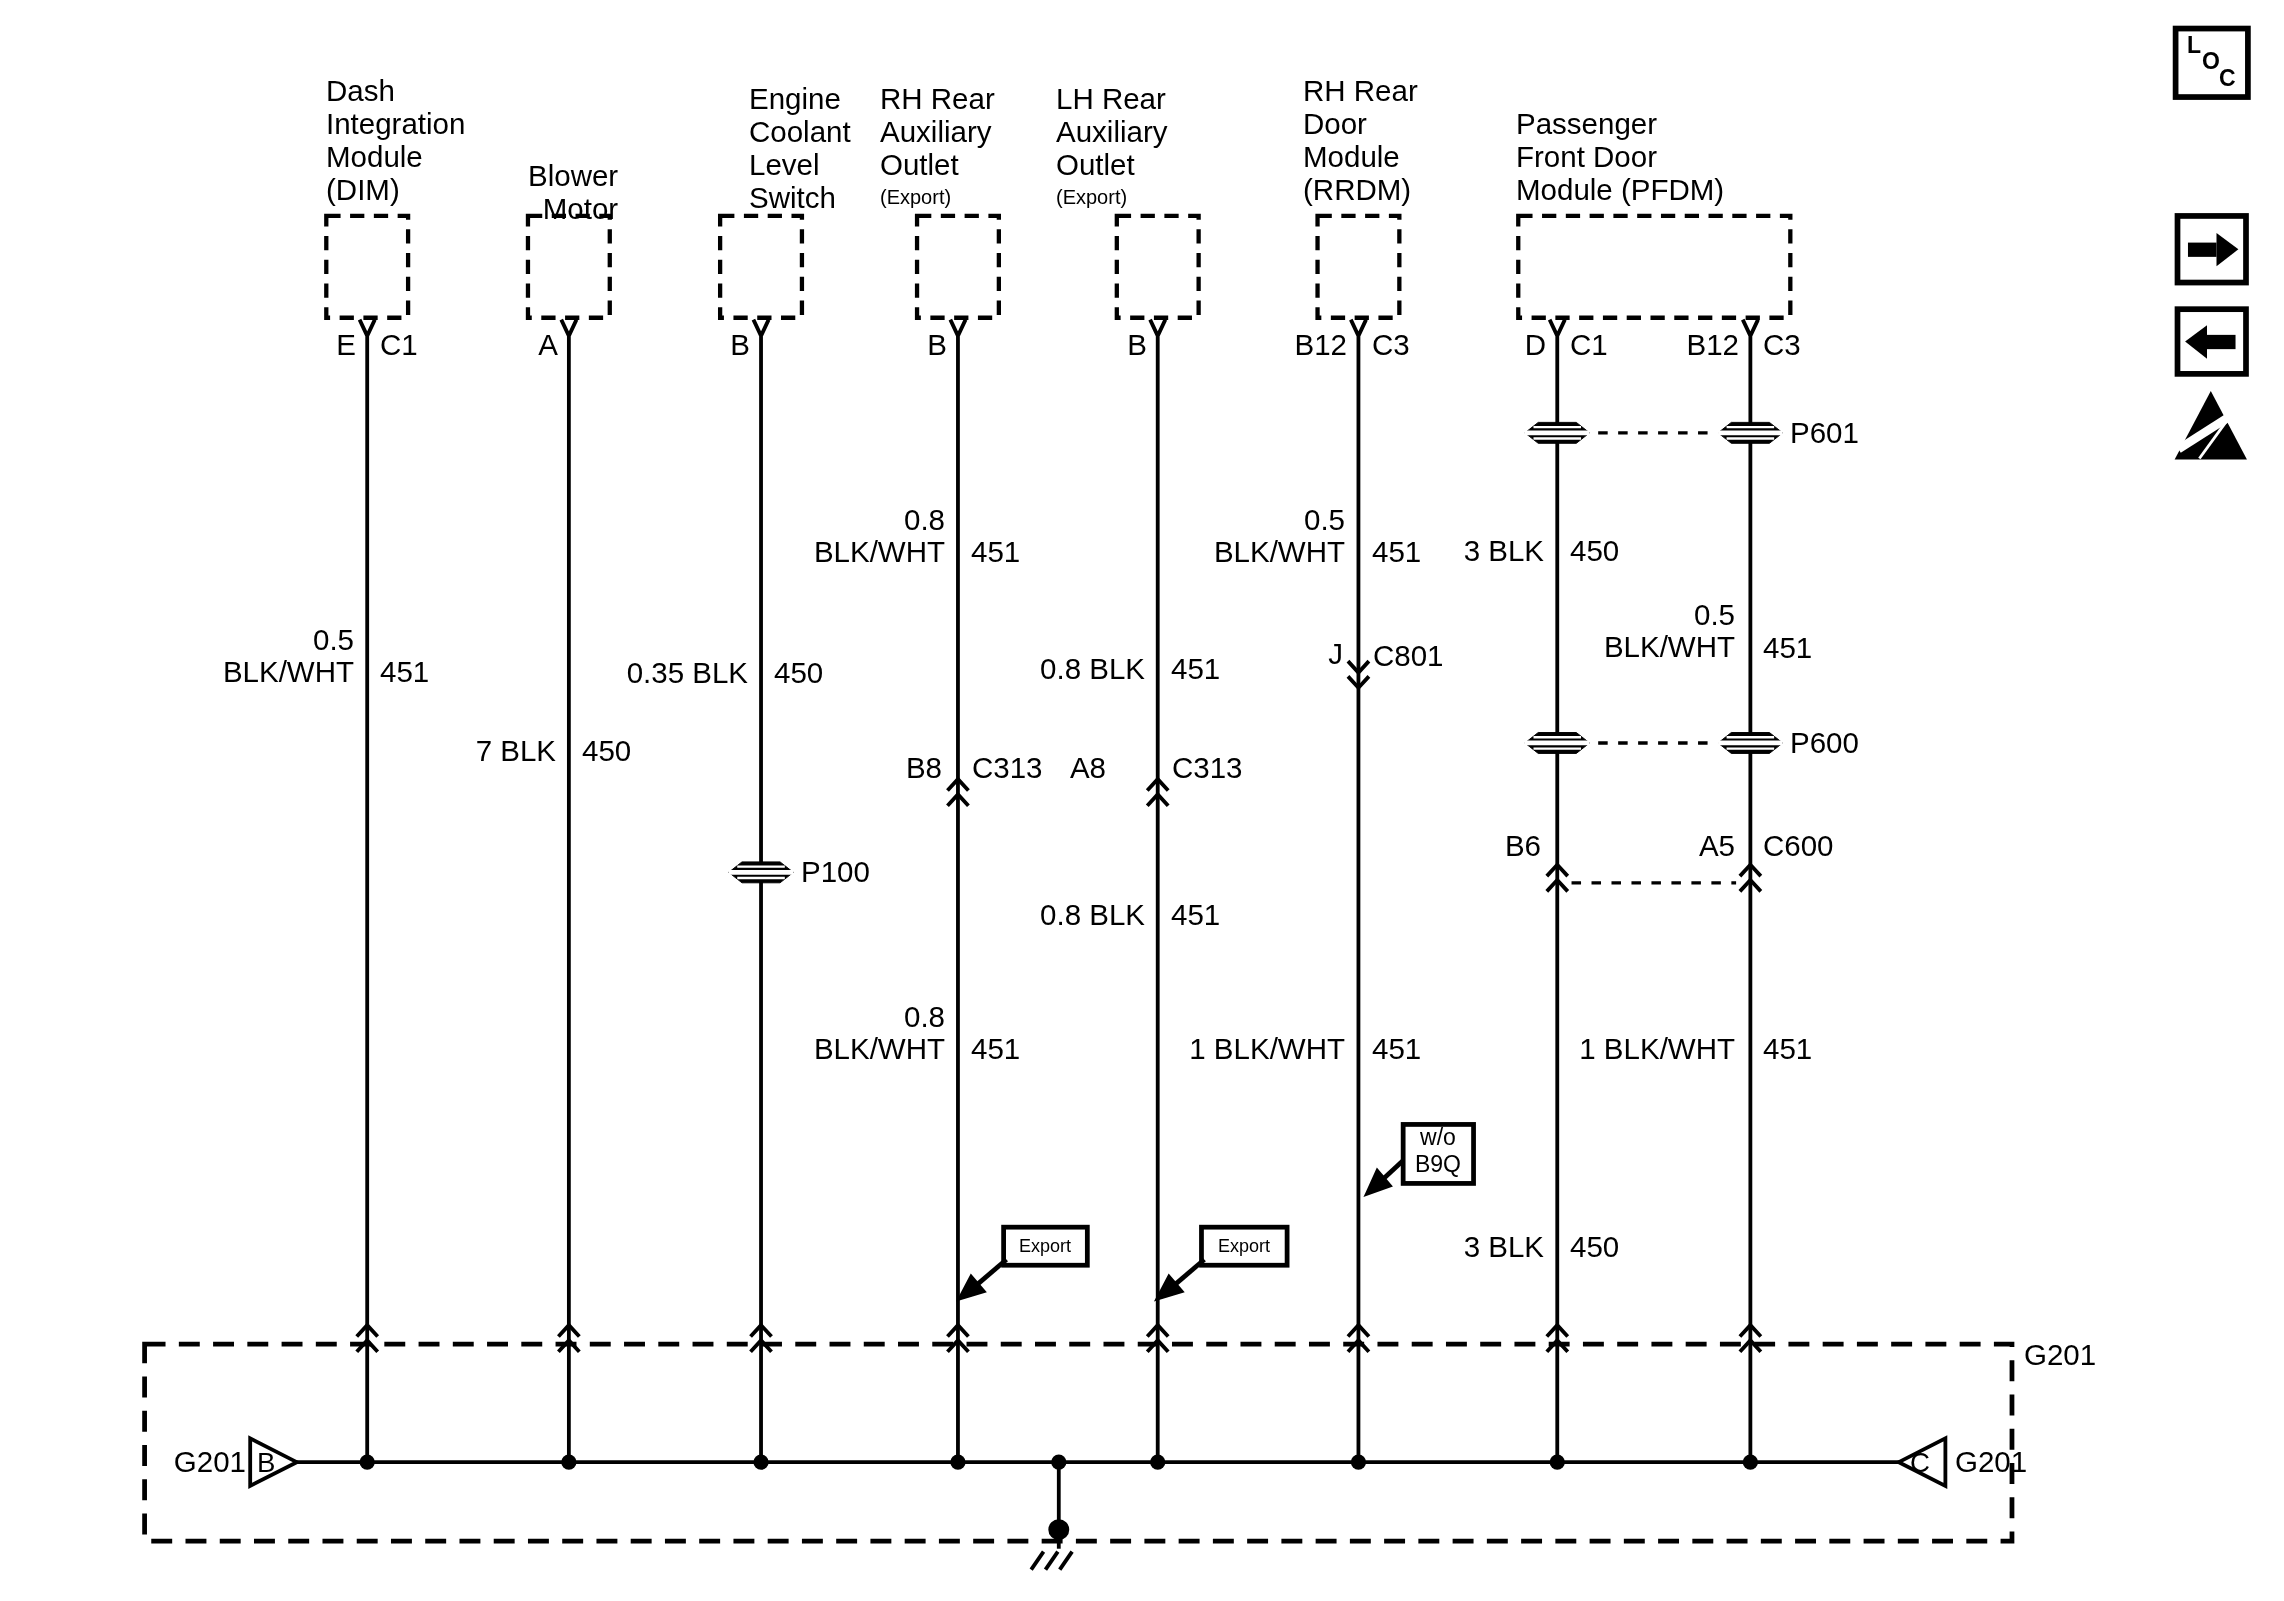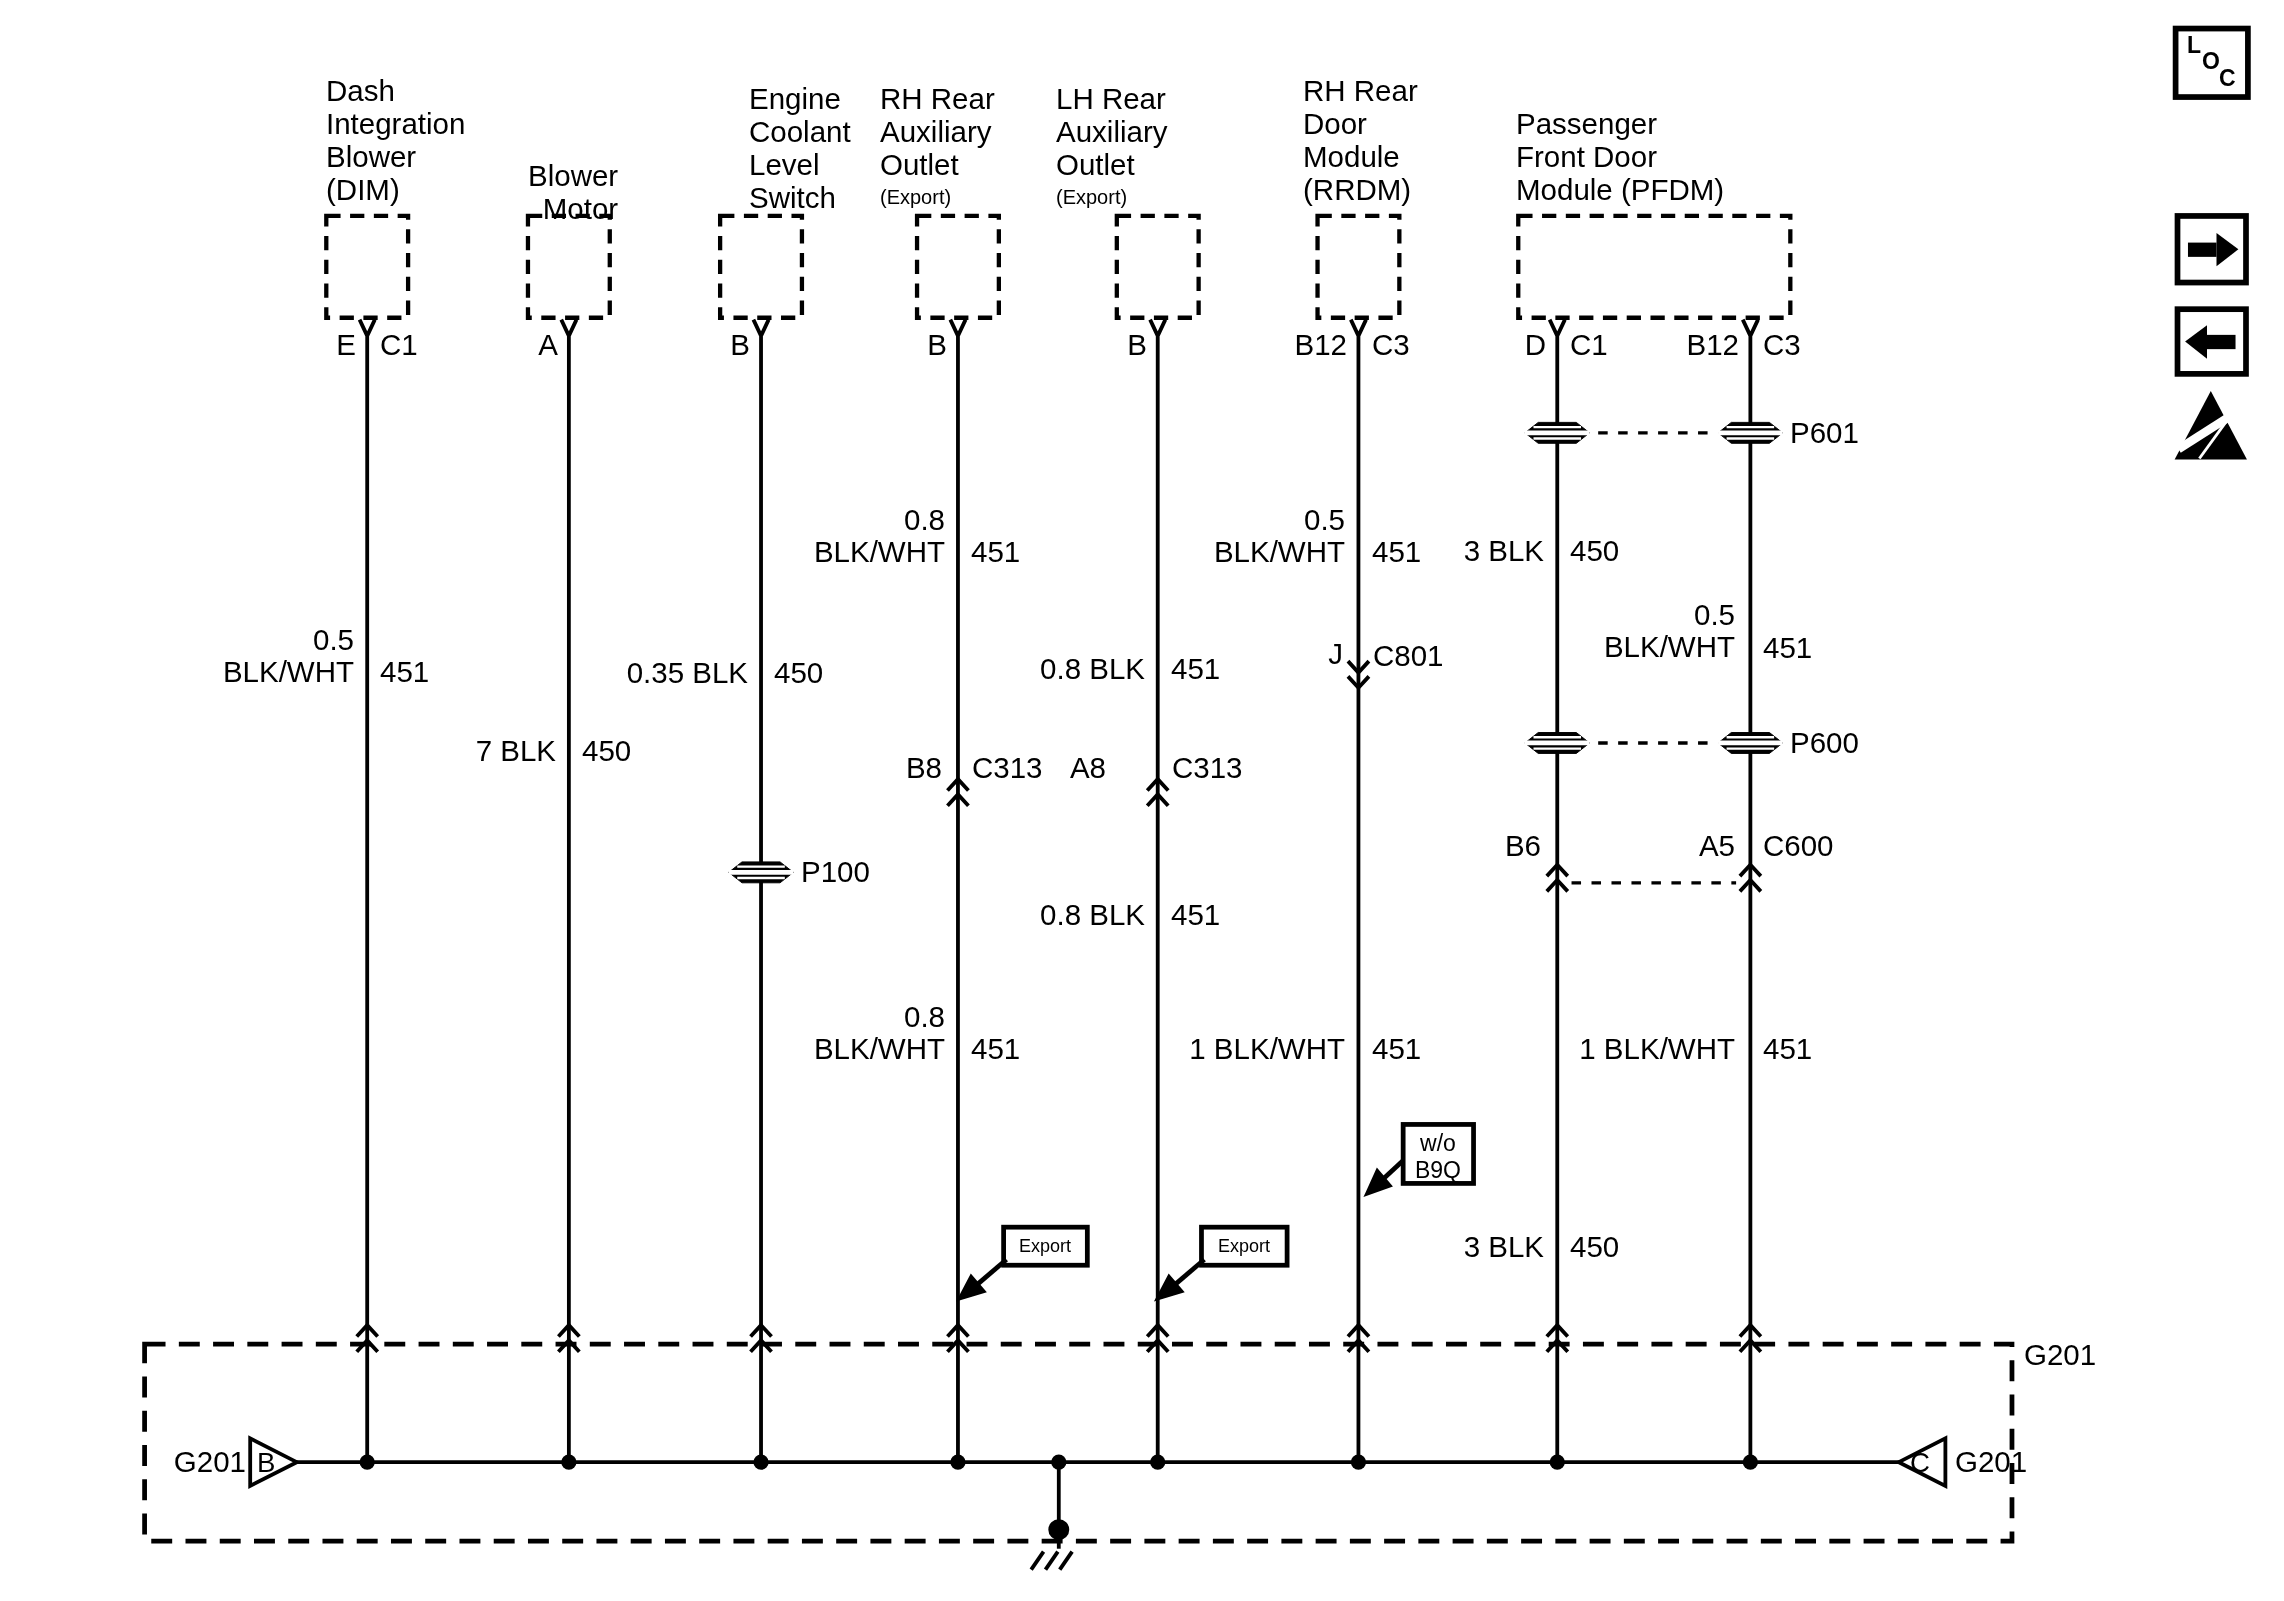--- a/index.html
+++ b/index.html
@@ -5,21 +5,21 @@
   html,body{margin:0;padding:0;background:#fff;}
   #stage{position:relative;width:2285px;height:1602px;background:#ffffff;overflow:hidden;
          font-family:"Liberation Sans", sans-serif;color:#000;}
   #art{position:absolute;left:0;top:0;}
   .lbl{position:absolute;font-size:29.5px;line-height:32px;white-space:pre-line;}
   .r{text-align:right;}
   .title{line-height:33px;}
   .sub{font-size:20px;line-height:28.5px;}
   .boxtxt{position:absolute;text-align:center;}
   .export{font-size:18px;line-height:38px;}
-  .wo{font-size:23px;line-height:27px;padding-top:6px;}
+  .wo{font-size:23px;line-height:27px;padding-top:0;}
   .loc{position:absolute;font-size:23px;line-height:23px;font-weight:bold;}
 </style>
 </head>
 <body>
 
 <div id="stage">
 
   <svg id="art" width="2285" height="1602" viewBox="0 0 2402 1684">
 
     <g fill="none" stroke="#000" stroke-width="4.5" stroke-dasharray="15 10">
@@ -156,21 +156,21 @@
       <g>
         <polygon points="2324,411 2286,483 2362,483" fill="#000"></polygon>
         <line x1="2290" y1="472" x2="2356" y2="430" stroke="#fff" stroke-width="9"></line>
         <line x1="2312" y1="482" x2="2344" y2="438" stroke="#fff" stroke-width="3"></line>
       </g>
     </g>
   </svg>
 
   <div class="lbl title" style="left:326px;top:74px;">Dash
 Integration
-Blower
+Module
 (DIM)</div>
   <div class="lbl title" style="left:528px;top:159px;text-align:right;">Blower
 Motor</div>
   <div class="lbl title" style="left:709px;top:82px;margin-left:40px;">Engine
 Coolant
 Level
 Switch</div>
   <div class="lbl title" style="left:880px;top:82px;">RH Rear
 Auxiliary
 Outlet</div>

